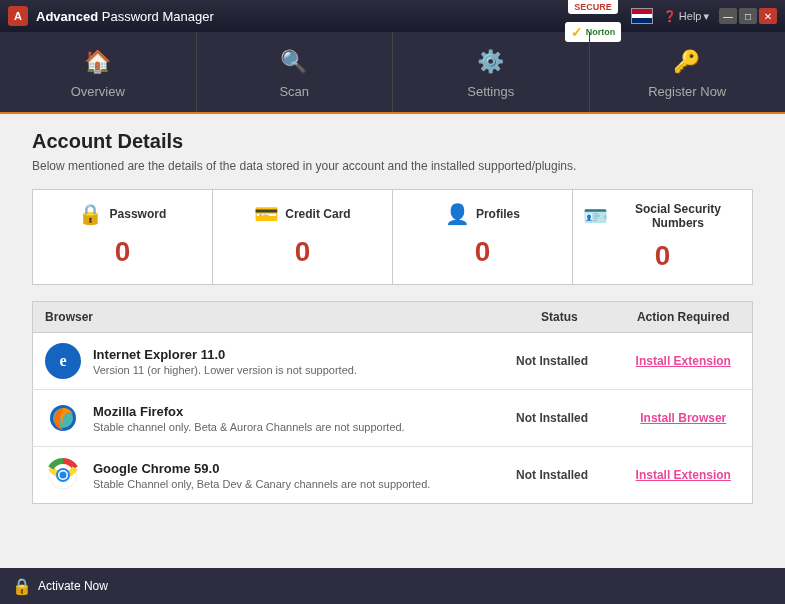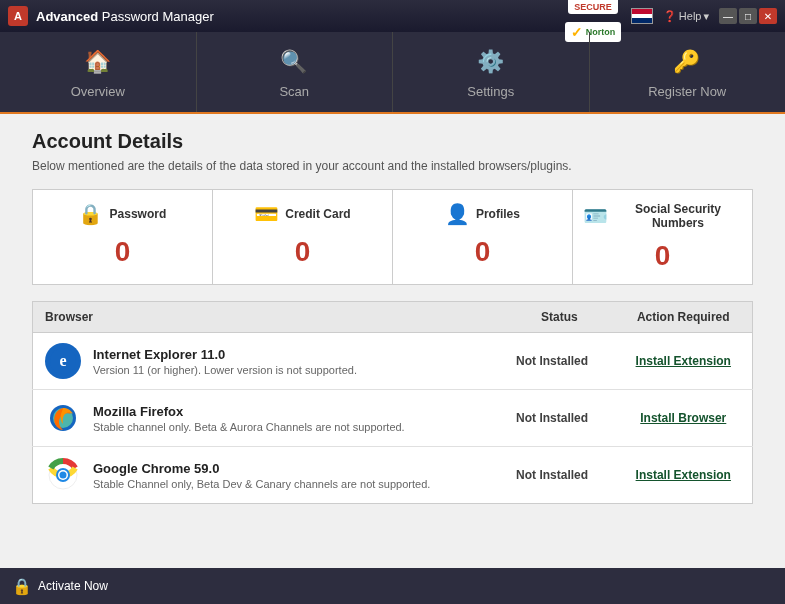--- a/index.html
+++ b/index.html
@@ -182,21 +182,21 @@
       width: 36px; height: 36px;
       border-radius: 50%;
       display: flex; align-items: center; justify-content: center;
       font-size: 20px;
       flex-shrink: 0;
     }
     .ie-icon { background: #1565C0; color: white; font-weight: bold; font-size: 18px; }
     .browser-name { font-size: 13px; font-weight: bold; color: #222; }
     .browser-desc { font-size: 11px; color: #666; margin-top: 2px; }
     .status-not-installed { color: #404040; font-size: 12px; font-weight: bold; }
-    .action-link { color: #14532d; font-size: 12px; text-decoration: underline; cursor: pointer; font-weight: bold; text-align: center; }
+    .action-link { color: #ec4899; font-size: 12px; text-decoration: underline; cursor: pointer; font-weight: bold; text-align: center; }
 
     
     .bottom-bar {
       background: #2d2d3f;
       height: 36px;
       display: flex;
       align-items: center;
       justify-content: space-between;
       padding: 0 12px;
     }
@@ -263,21 +263,21 @@
     <span>Settings</span>
   </div>
   <div class="nav-tab" style="border-right:none;">
     <div class="nav-icon">🔑</div>
     <span>Register Now</span>
   </div>
 </div>
 
 <div class="main-content">
   <div class="account-title">Account Details</div>
-  <div class="account-desc">Below mentioned are the details of the data stored in your account and the installed browsers/plugins.</div>
+  <div class="account-desc">Below mentioned are the details of the data stored in your account and the installed supported/plugins.</div>
 
   <div class="data-cards">
 
     <div class="data-card">
       <div class="card-header">
         <span class="card-icon">🔒</span>
         <span class="card-label">Password</span>
       </div>
       <div class="card-value">0</div>
     </div>

